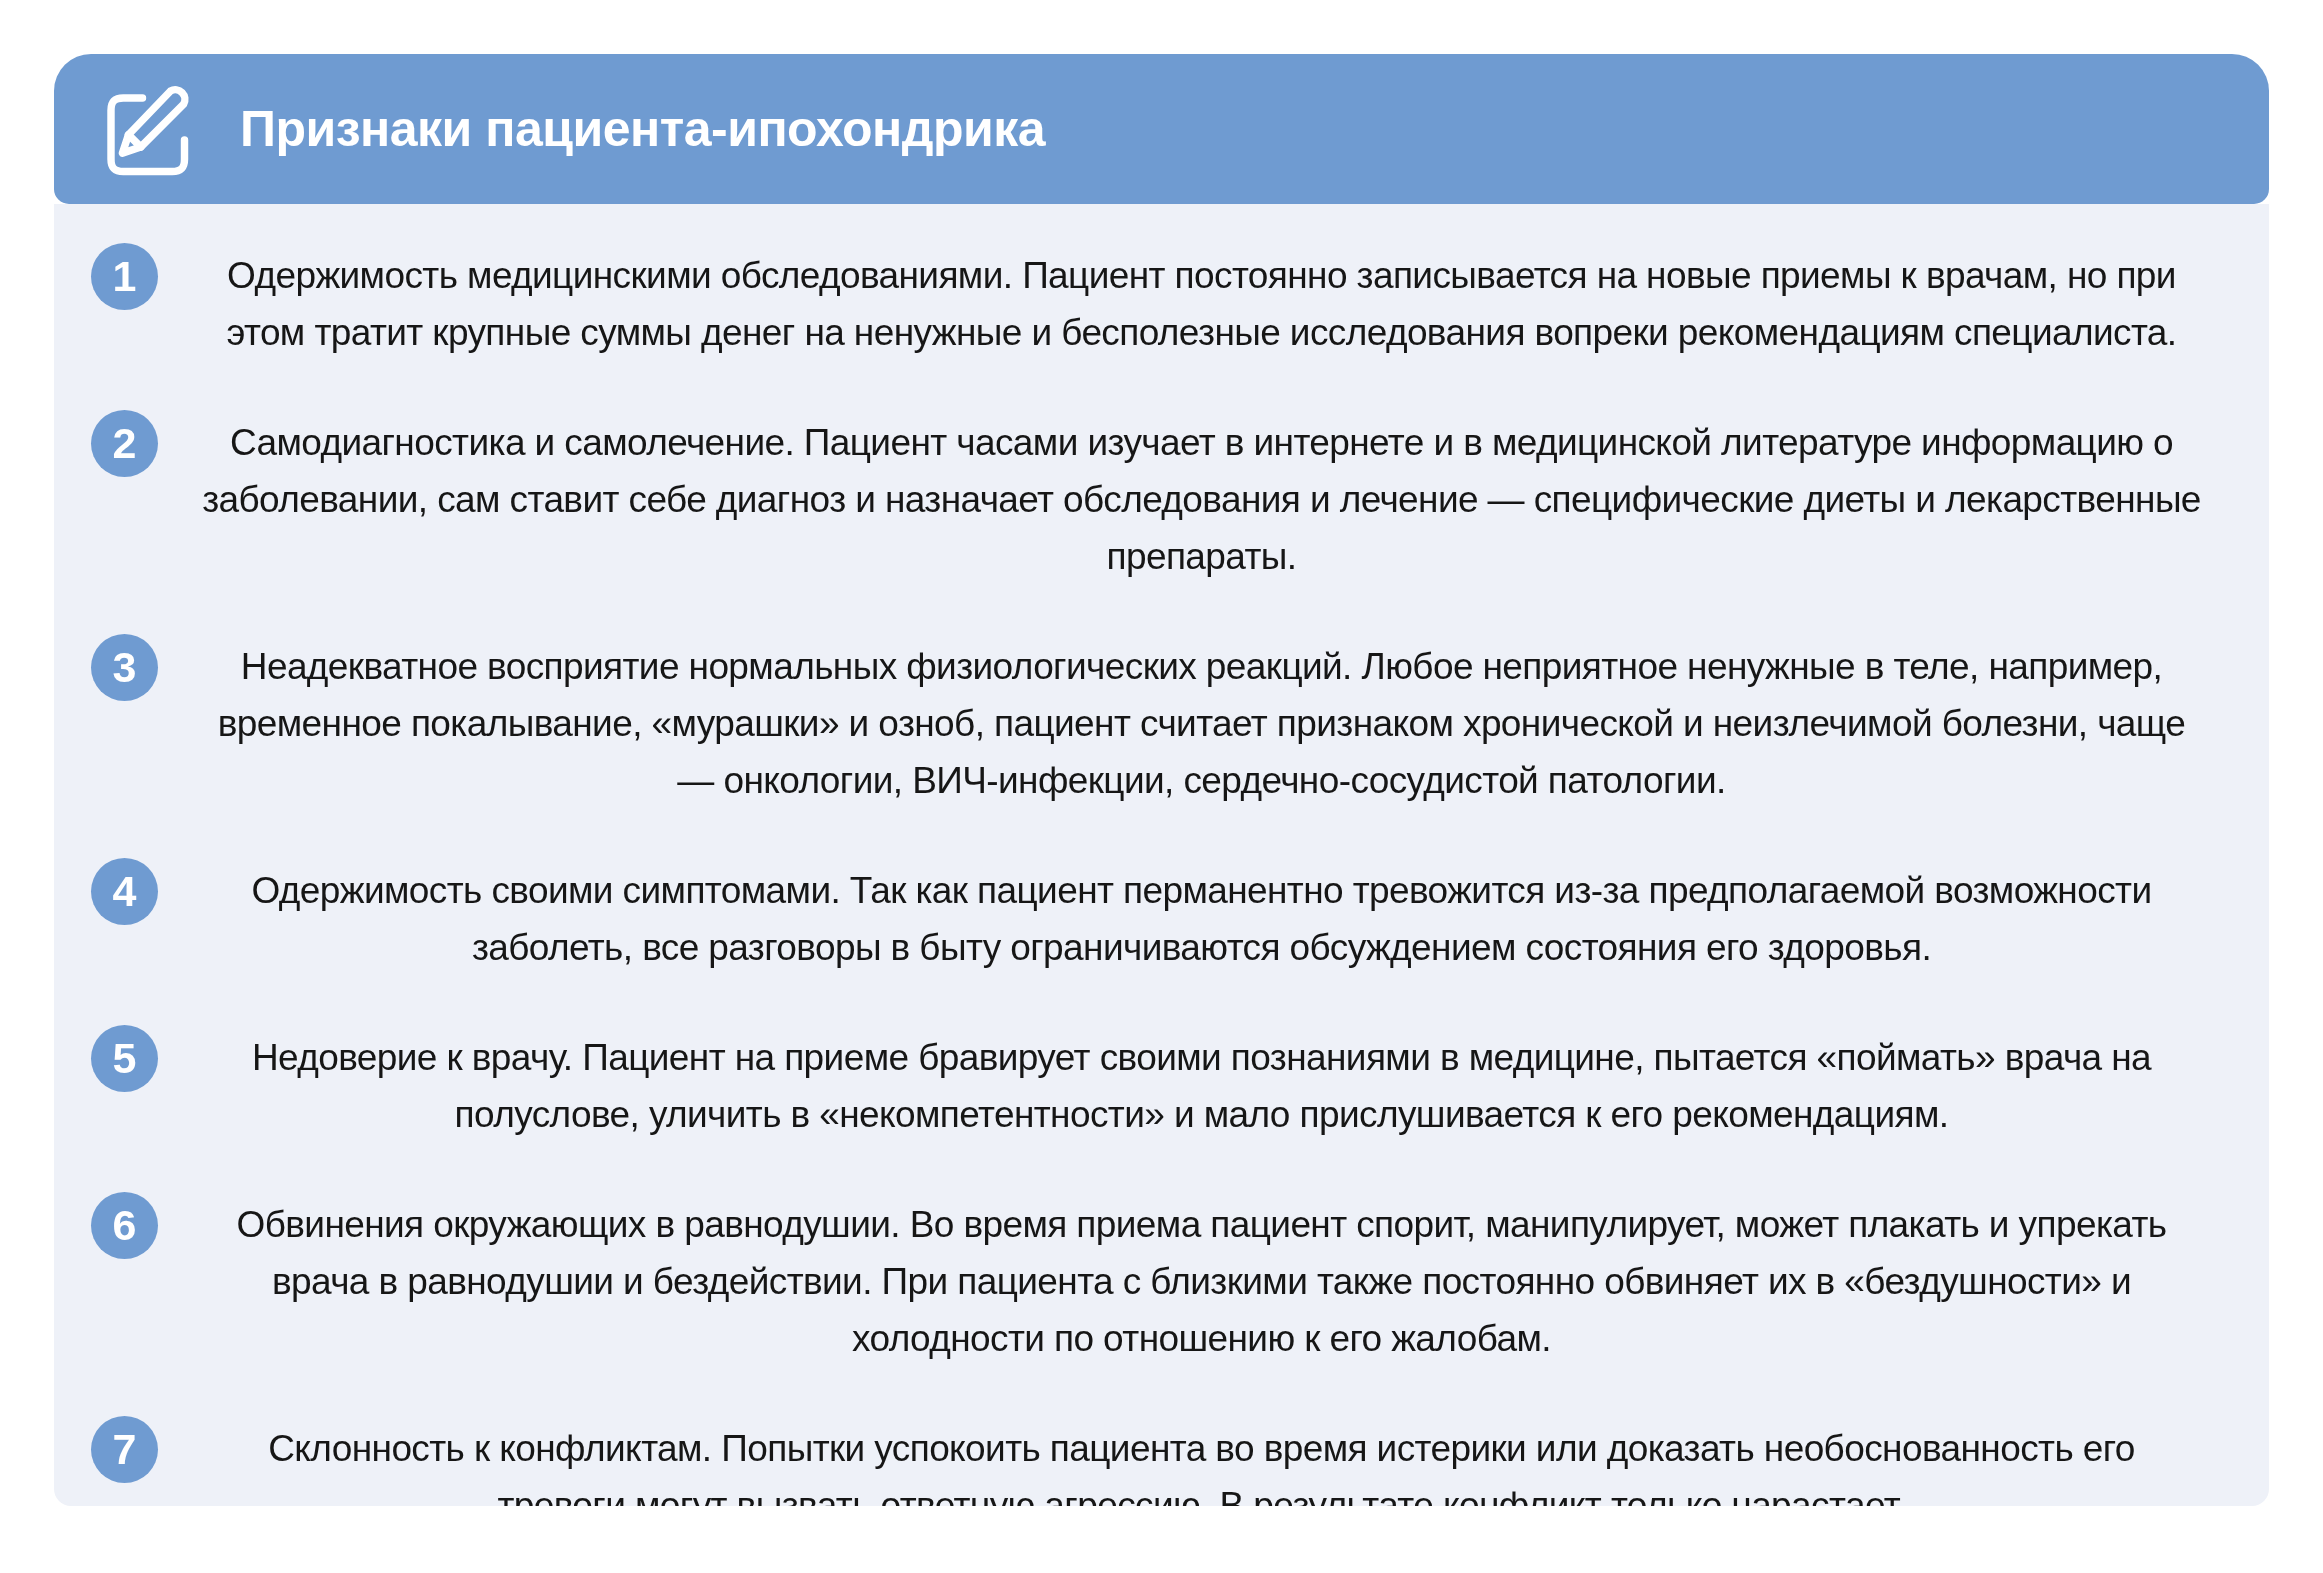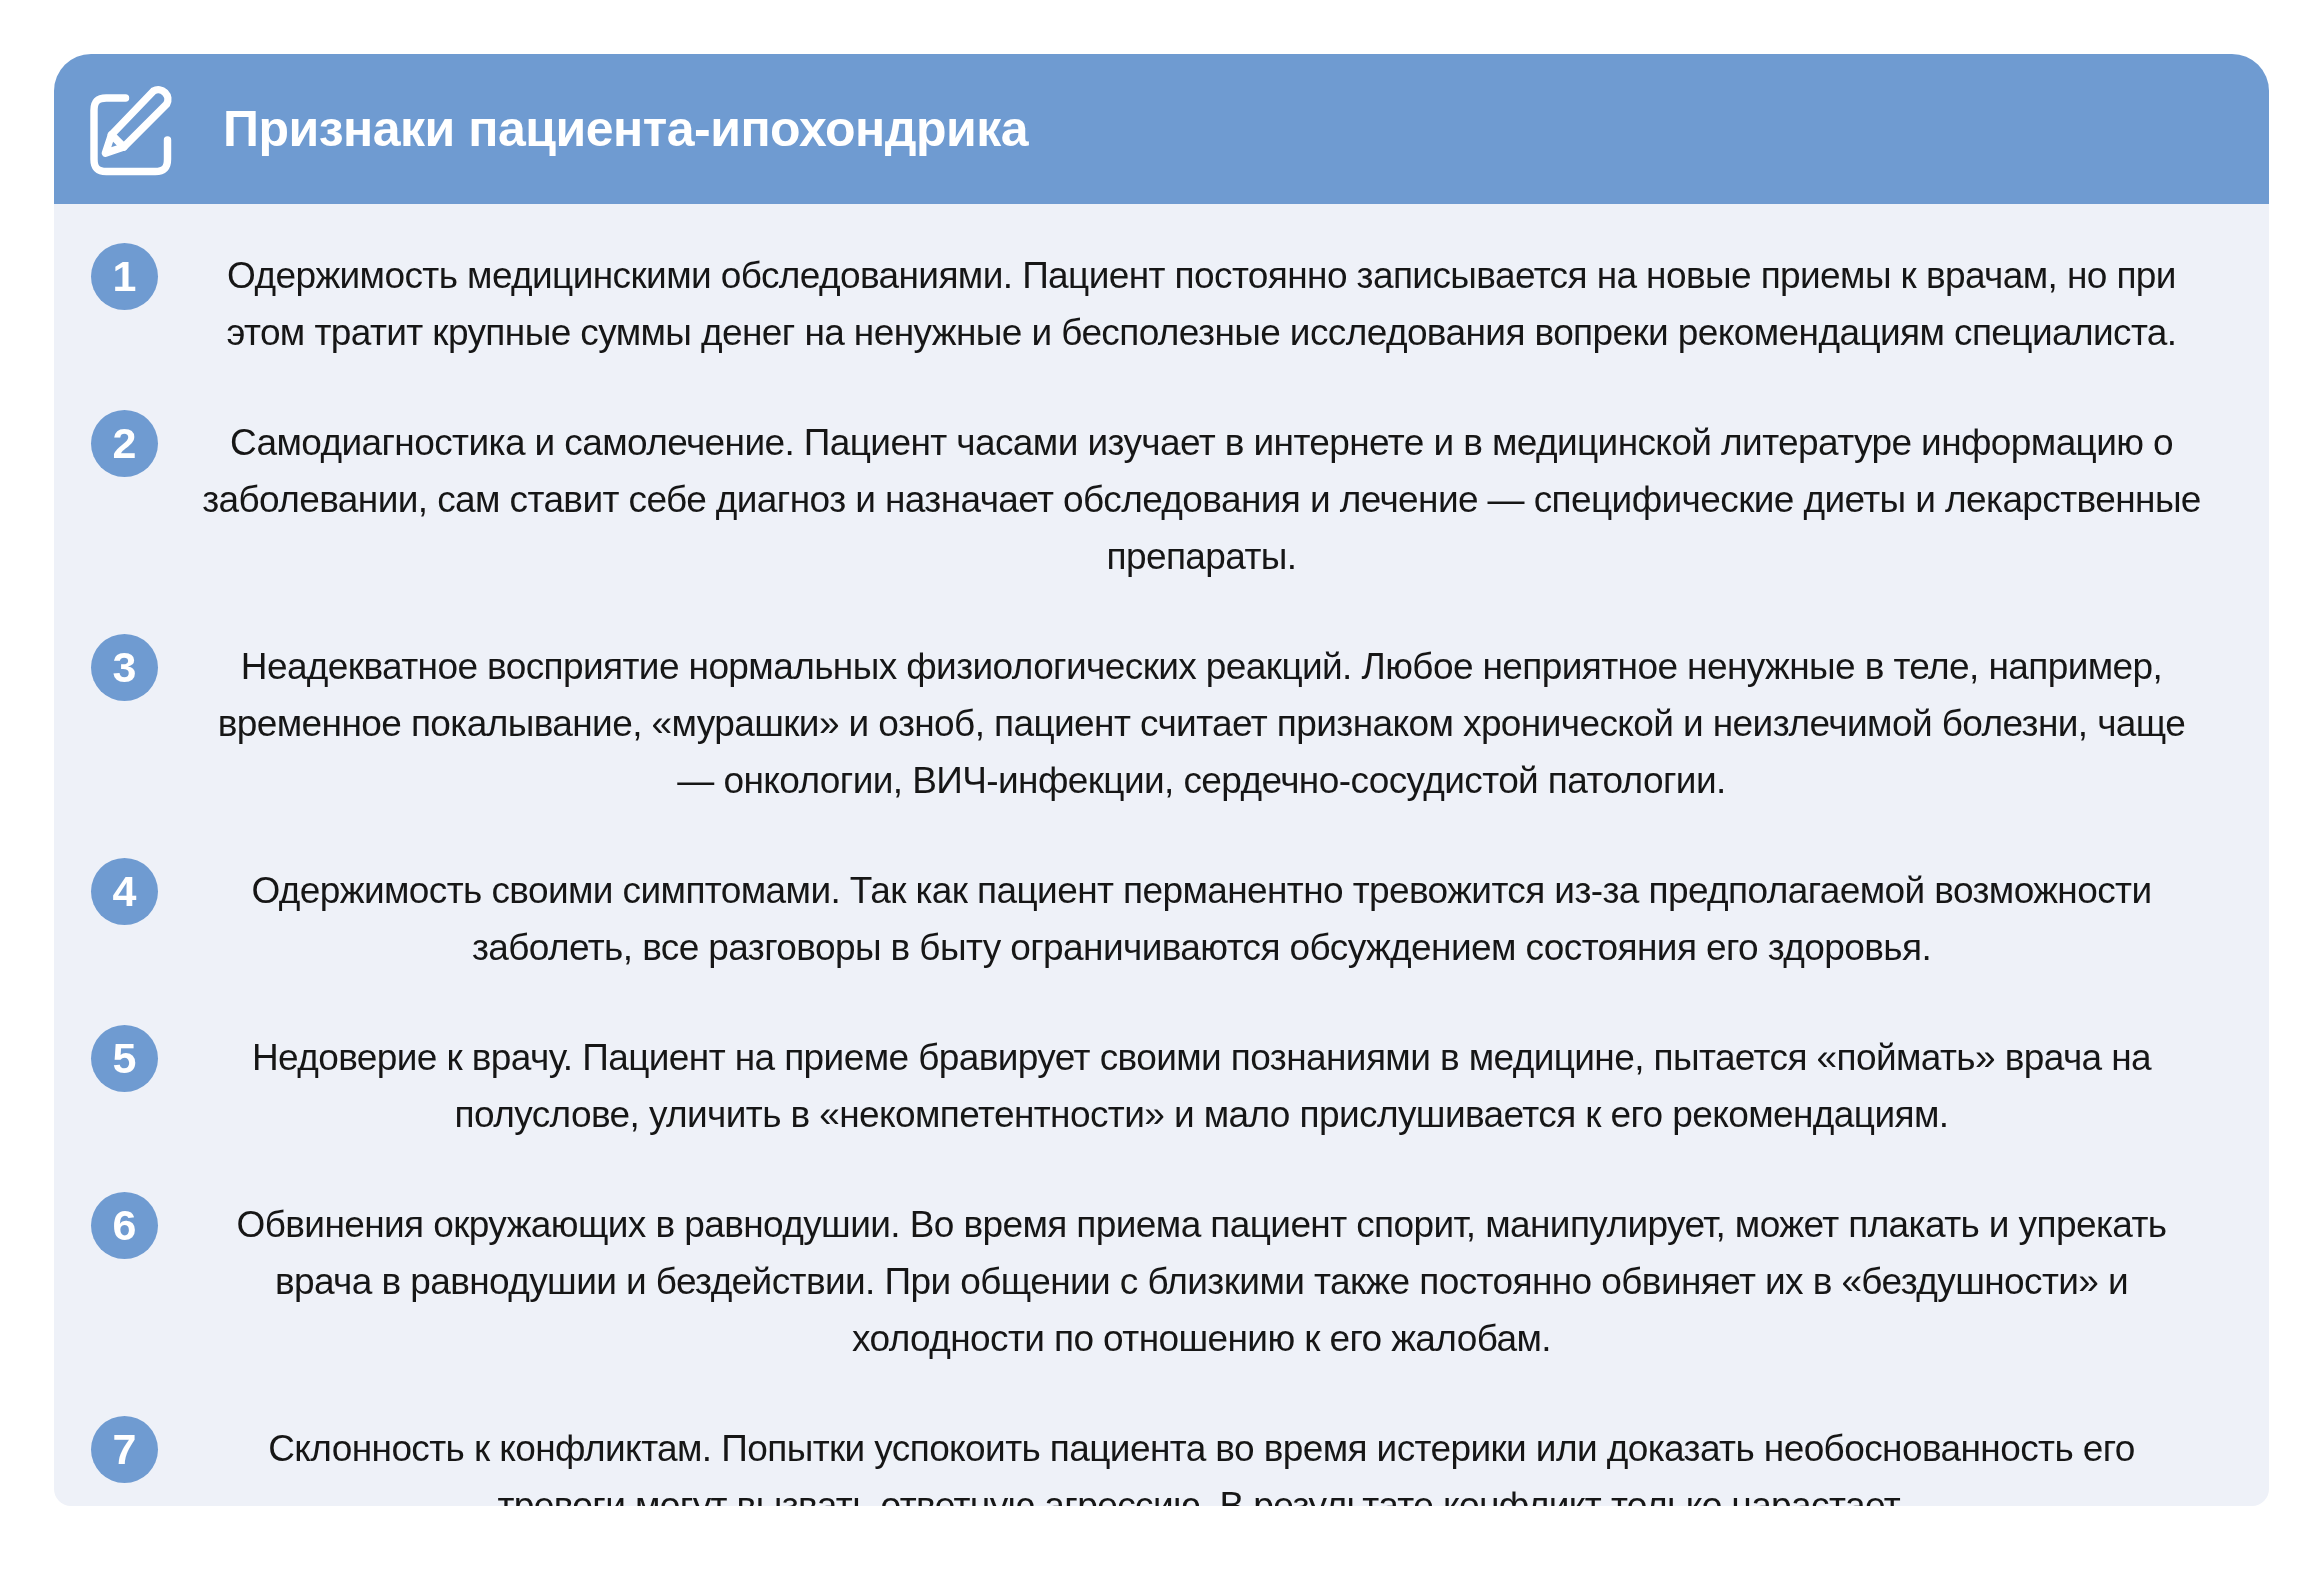--- a/index.html
+++ b/index.html
@@ -21,22 +21,23 @@
     flex-direction: column;
     border-radius: 37px 37px 17px 17px;
     overflow: hidden;
   }
   .card-header {
     height: 150px;
     flex: 0 0 150px;
     background: var(--accent, #6f9bd1);
     display: flex;
     align-items: center;
-    padding-left: 17px;
+    padding-left: 34px;
     box-sizing: border-box;
+    border-radius: 15px;
   }
   .header-icon {
     width: 109px;
     height: 109px;
     flex: 0 0 109px;
     display: flex;
     align-items: center;
     justify-content: center;
   }
   .header-icon svg { width: 105px; height: 105px; }
@@ -117,21 +118,21 @@
     <p class="item-text">Одержимость своими симптомами. Так как пациент перманентно тревожится из-за предполагаемой возможности заболеть, все разговоры в быту ограничиваются обсуждением состояния его здоровья.</p>
   </div>
 
   <div class="item">
     <div class="item-number">5</div>
     <p class="item-text">Недоверие к врачу. Пациент на приеме бравирует своими познаниями в медицине, пытается «поймать» врача на полуслове, уличить в «некомпетентности» и мало прислушивается к его рекомендациям.</p>
   </div>
 
   <div class="item">
     <div class="item-number">6</div>
-    <p class="item-text">Обвинения окружающих в равнодушии. Во время приема пациент спорит, манипулирует, может плакать и упрекать врача в равнодушии и бездействии. При общении с близкими также постоянно обвиняет их в «бездушности» и холодности по отношению к его жалобам.</p>
+    <p class="item-text">Обвинения окружающих в равнодушии. Во время приема пациент спорит, манипулирует, может плакать и упрекать врача в равнодушии и бездействии. При пациента с близкими также постоянно обвиняет их в «бездушности» и холодности по отношению к его жалобам.</p>
   </div>
 
   <div class="item">
     <div class="item-number">7</div>
     <p class="item-text">Склонность к конфликтам. Попытки успокоить пациента во время истерики или доказать необоснованность его тревоги могут вызвать ответную агрессию. В результате конфликт только нарастает.</p>
   </div>
 </div>
 
 </div>
 

